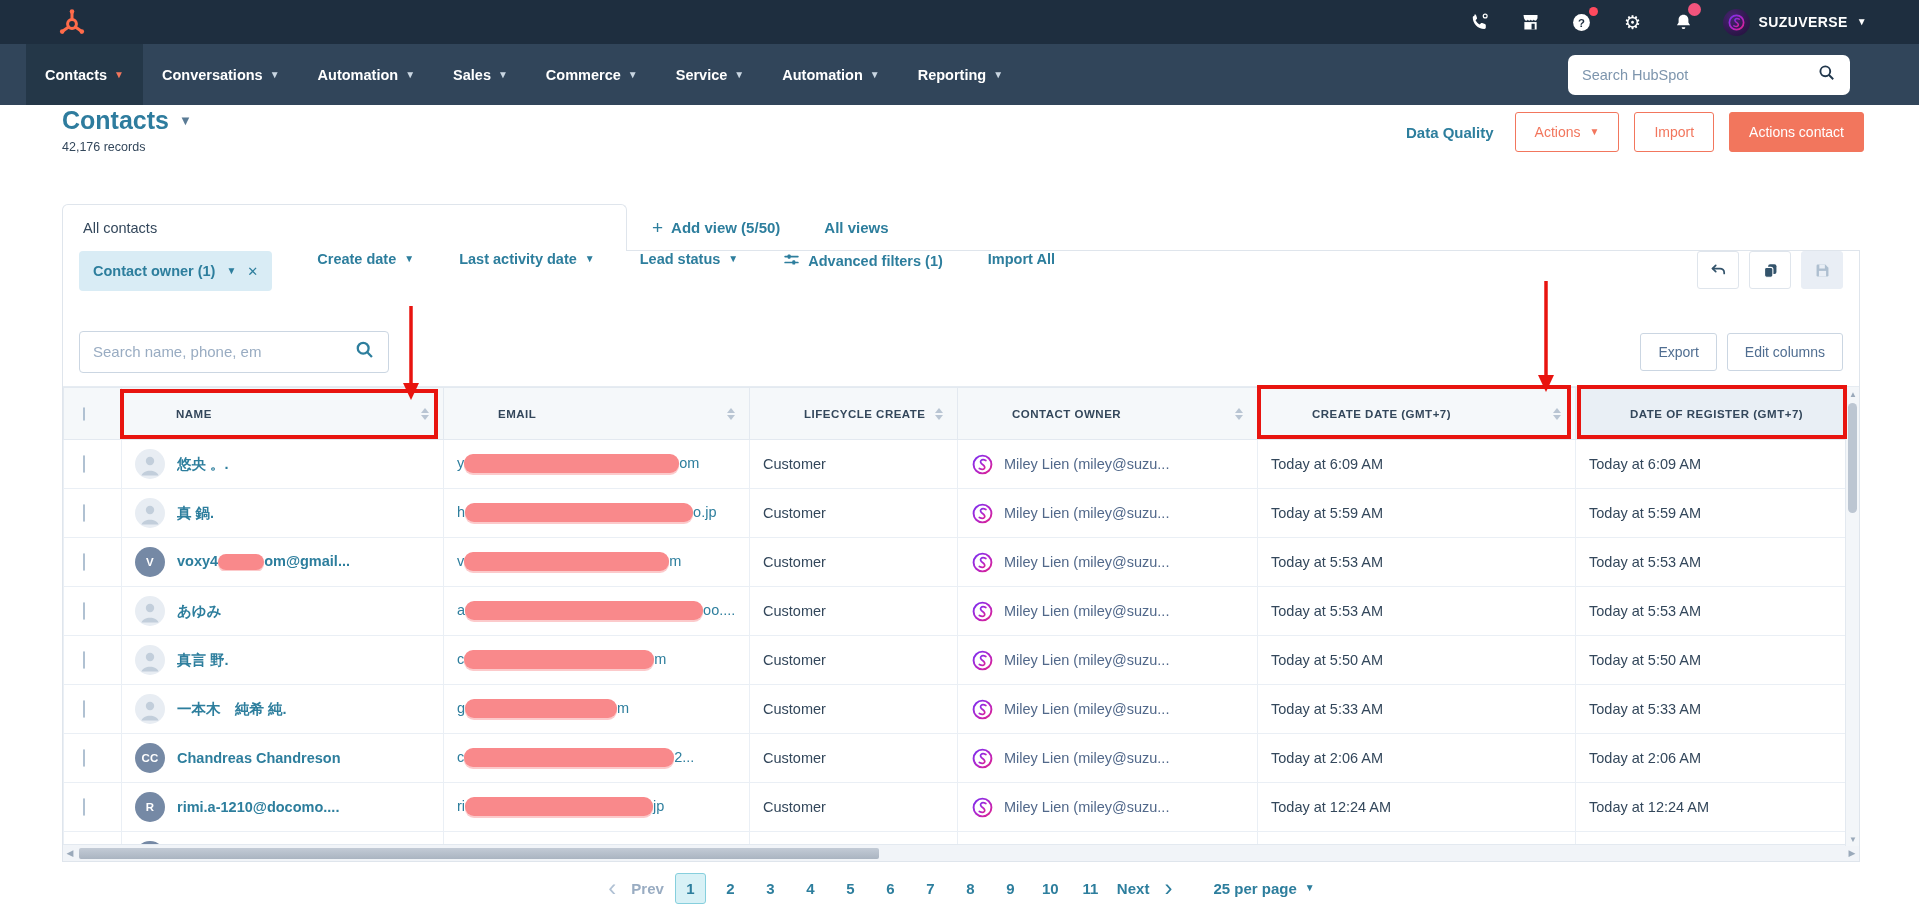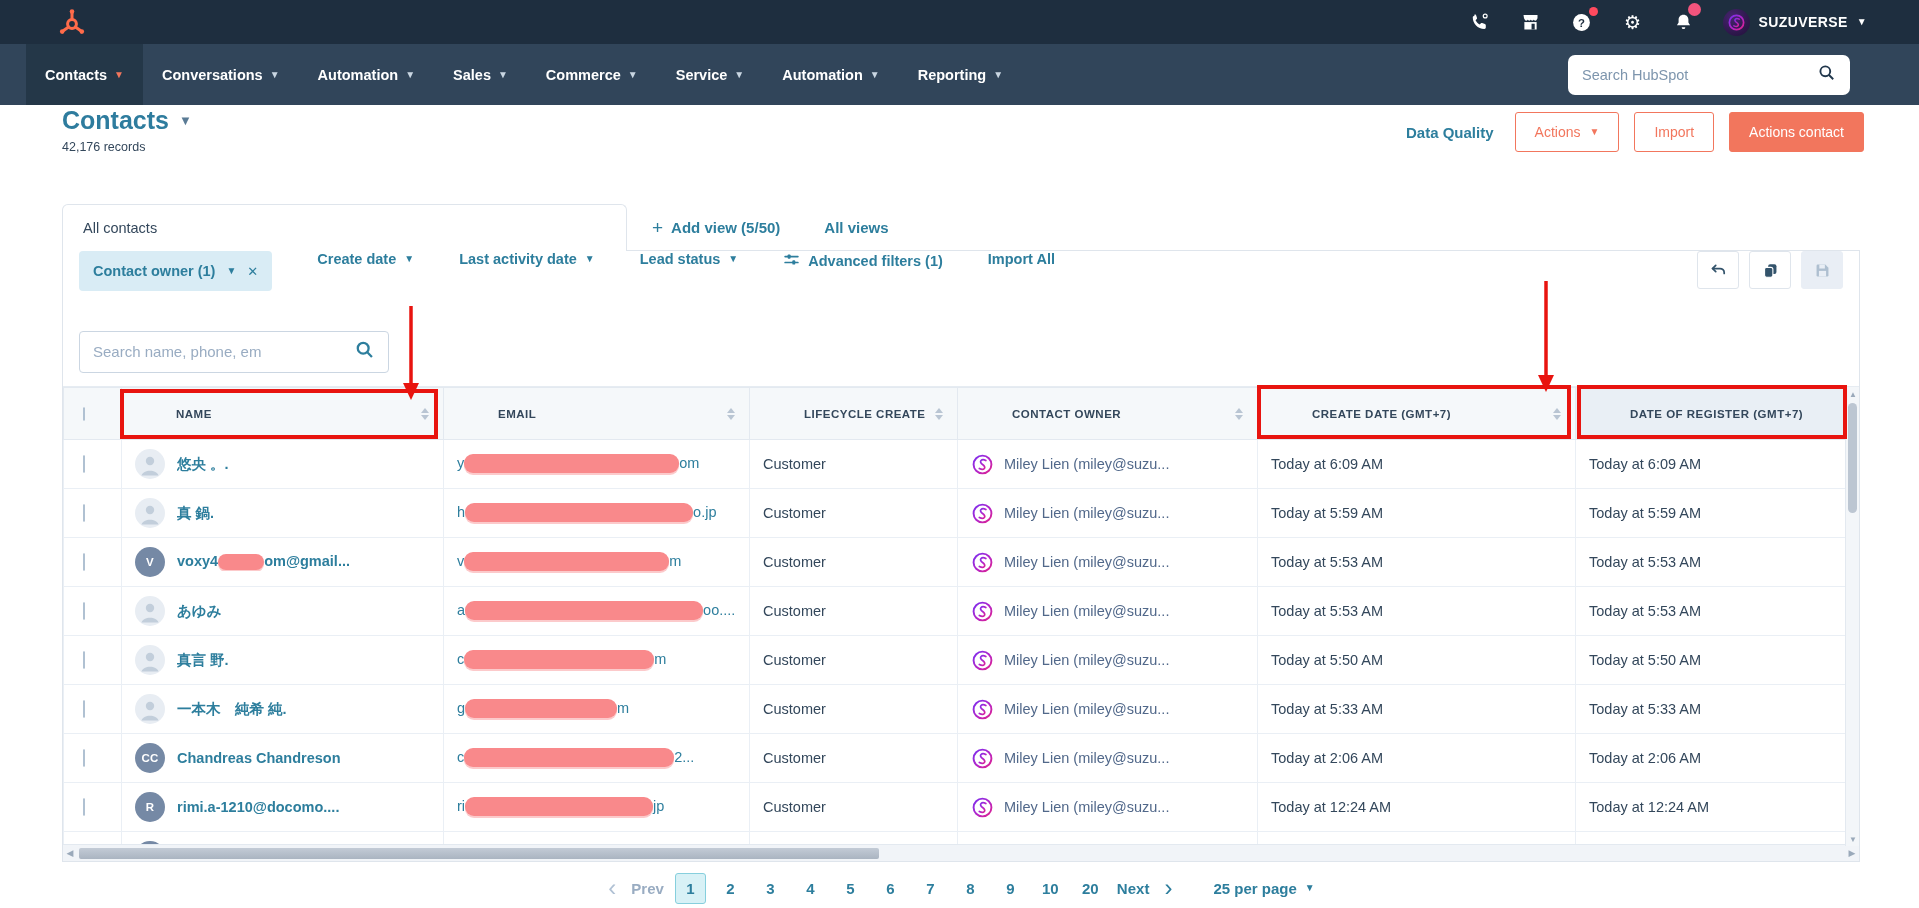--- a/index.html
+++ b/index.html
@@ -315,20 +315,24 @@
   <div class="toolbar-row">
     <div class="table-search">
       <input type="text" placeholder="Search name, phone, em" style="">
       <span>
         <svg viewBox="0 0 24 24" width="21" height="21" fill="none" stroke="#2d7e9d" stroke-width="2.6">
             <circle cx="10.5" cy="10.5" r="6.2"></circle>
             <line x1="15.2" y1="15.2" x2="20.5" y2="20.5"></line>
           </svg>
       </span>
     </div>
+    <div class="toolbar-right">
+      <button class="btn-secondary">Export</button>
+      <button class="btn-secondary">Edit columns</button>
+    </div>
   </div>
 
   <div class="table-wrap">
     <table>
       <colgroup>
         <col style="width:58px">
           <col style="width:322px">
           <col style="width:306px">
           <col style="width:208px">
         <col style="width:300px">
@@ -652,21 +656,21 @@
       <span class="page-num current">1</span>
       <span class="page-num">2</span>
       <span class="page-num">3</span>
       <span class="page-num">4</span>
       <span class="page-num">5</span>
       <span class="page-num">6</span>
       <span class="page-num">7</span>
       <span class="page-num">8</span>
       <span class="page-num">9</span>
       <span class="page-num">10</span>
-      <span class="page-num">20</span>
+      <span class="page-num">11</span>
     </span>
   <span class="pg-next">Next</span>
   <span class="pg-chev">›</span>
   <span class="per-page">
       <span>25 per page</span>
       <span class="caret">▼</span>
     </span>
 </div>
 
 <svg class="annotations" width="1919" height="908">

